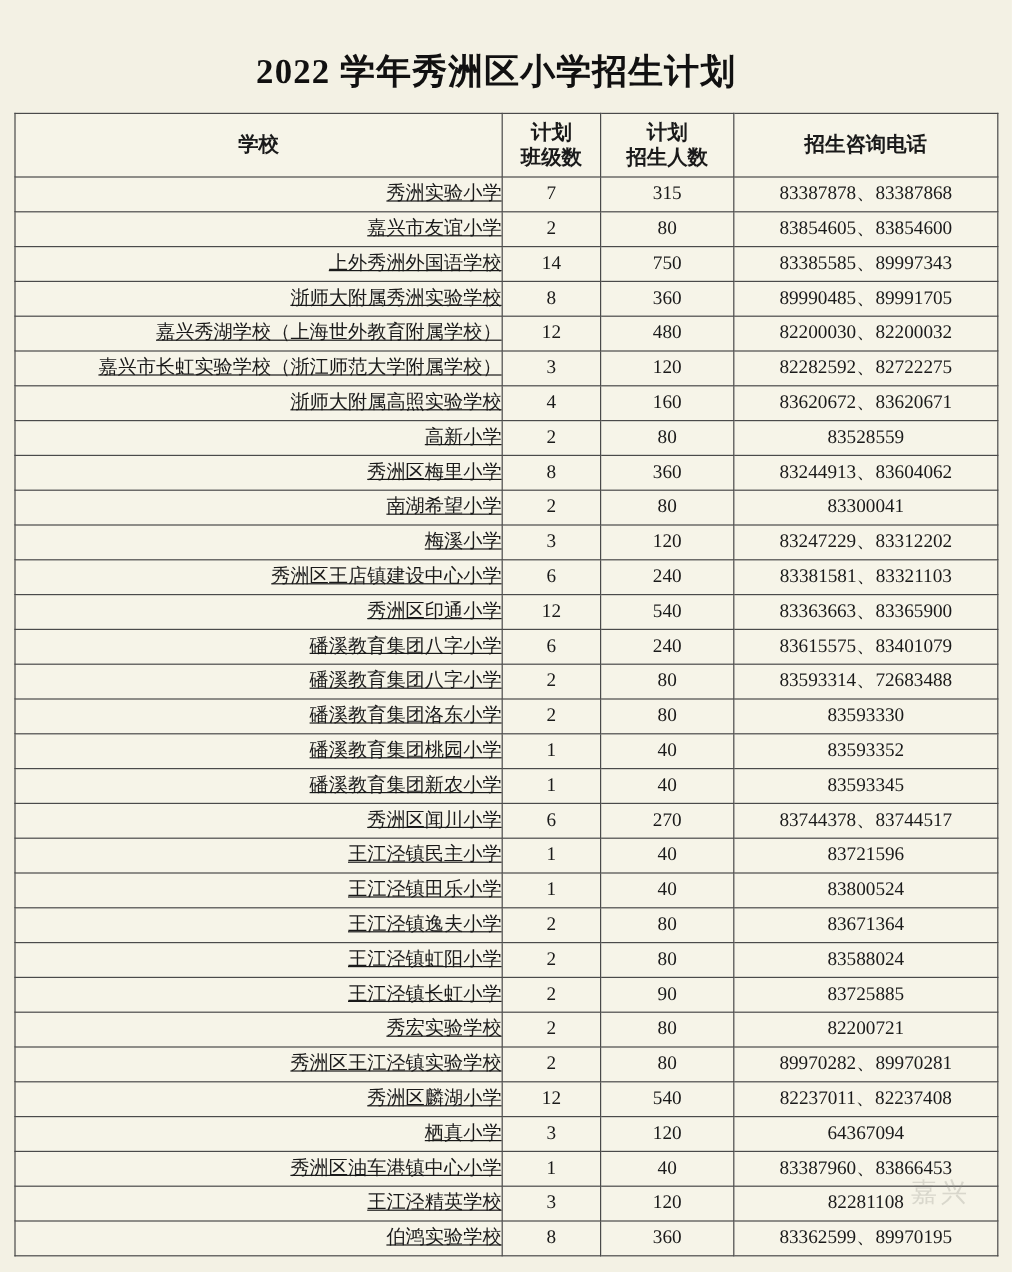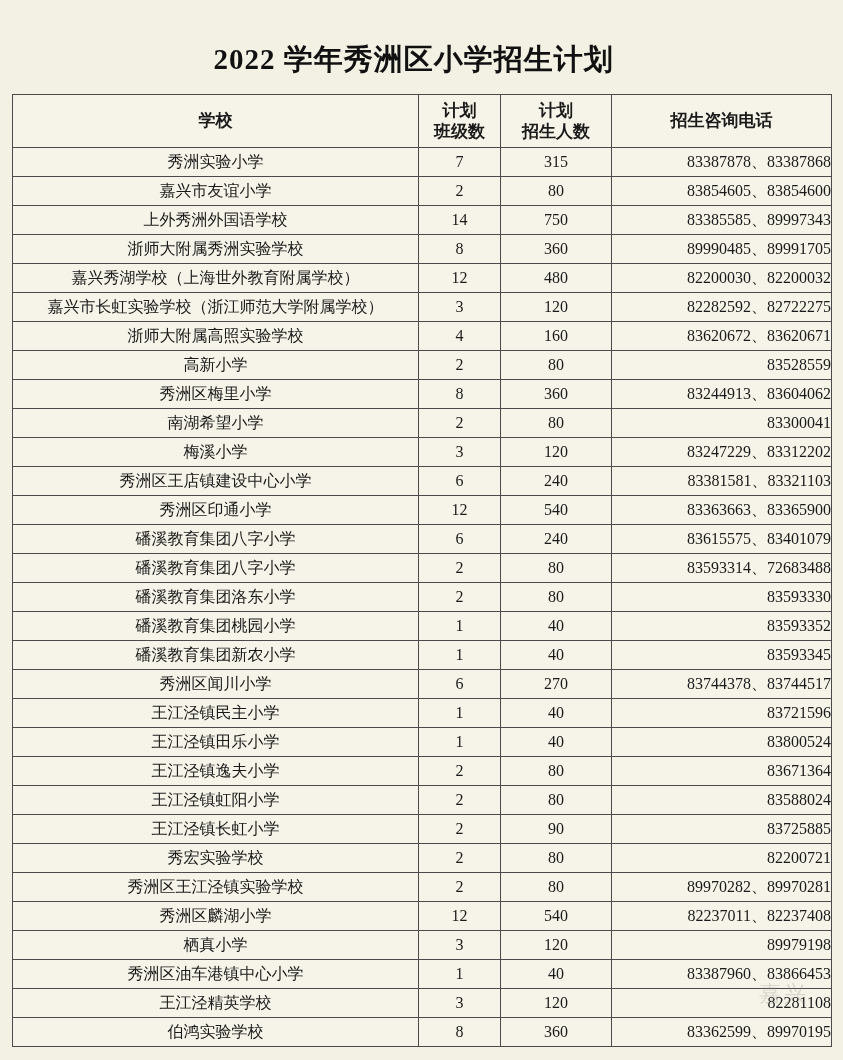--- a/index.html
+++ b/index.html
@@ -58,29 +58,30 @@
   .head-two-line {
     display: block;
     line-height: 1.25;
   }
   col.c-school { width: 406px; }
   col.c-classes { width: 82px; }
   col.c-students { width: 111px; }
   col.c-phone { width: 220px; }
 
   td.school {
-    text-align: center;
+    text-align: right;
     padding-left: 8px;
     letter-spacing: 0px;
+    text-decoration: underline;
   }
   td.num {
     text-align: center;
   }
   td.phone {
-    text-align: right;
+    text-align: center;
     font-size: 15.5px;
   }
   .watermark {
     position: absolute;
     right: 18px;
     bottom: 51px;
     font-size: 22px;
     color: rgba(150, 150, 140, 0.30);
     letter-spacing: 3px;
     font-family: "Liberation Sans", sans-serif;
@@ -276,21 +277,21 @@
         <tr>
           <td class="school">秀洲区麟湖小学</td>
           <td class="num">12</td>
           <td class="num">540</td>
           <td class="phone">82237011、82237408</td>
         </tr>
         <tr>
           <td class="school">栖真小学</td>
           <td class="num">3</td>
           <td class="num">120</td>
-          <td class="phone">89979198</td>
+          <td class="phone">64367094</td>
         </tr>
         <tr>
           <td class="school">秀洲区油车港镇中心小学</td>
           <td class="num">1</td>
           <td class="num">40</td>
           <td class="phone">83387960、83866453</td>
         </tr>
         <tr>
           <td class="school">王江泾精英学校</td>
           <td class="num">3</td>

